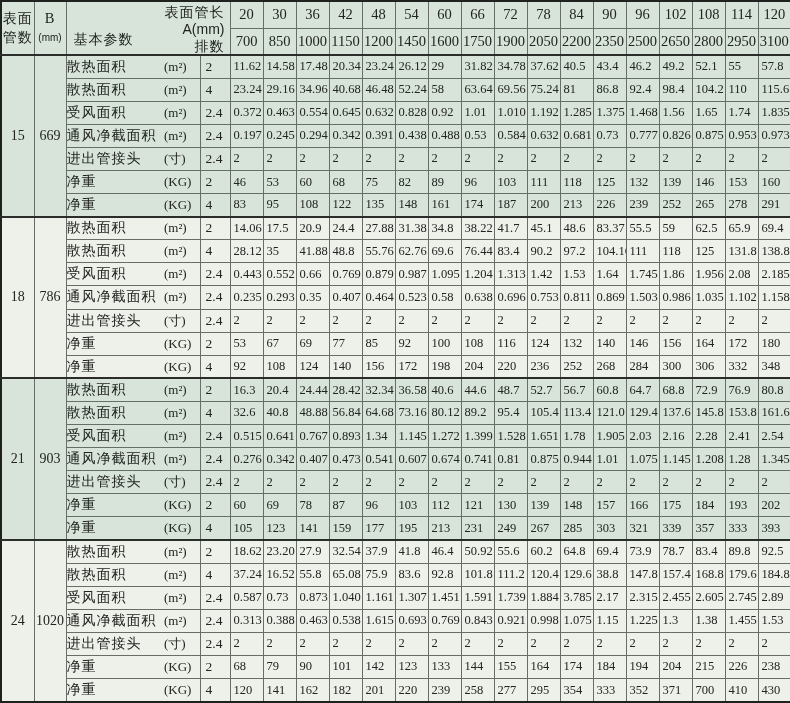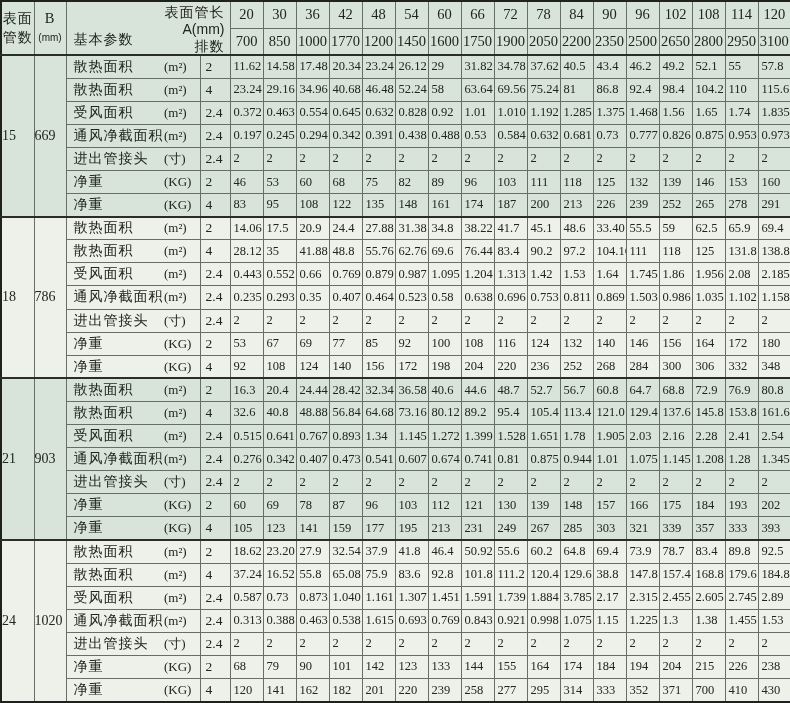--- a/index.html
+++ b/index.html
@@ -26,23 +26,23 @@
   thead th{background:#d8e4da;}
   
   tr.group-start td{border-top:2px solid #2a2d2a;}
   .hb{border-bottom:2px solid #2a2d2a !important;}
   
   .head-stack{text-align:center;vertical-align:middle;line-height:19px;}
   .combo-head{position:relative;vertical-align:top;}
   .combo-head .basic{position:absolute;left:7px;bottom:5px;}
   .combo-head .lenlab{position:absolute;right:5px;top:2px;text-align:right;line-height:17px;font-size:14px;}
   
-  .gcell{text-align:left;vertical-align:middle;font-size:14px;margin-top:22px;}
+  .gcell{text-align:center;vertical-align:middle;font-size:14px;margin-top:22px;}
   
-  td.plabel{border-right:none;text-align:left;padding-left:7px;margin-left:38px;}
+  td.plabel{border-right:none;text-align:left;margin-left:38px;}
   td.punit{border-left:none;text-align:left;padding-left:2px;letter-spacing:0;}
   td.pcount{text-align:left;padding-left:5px;font-size:13.5px;}
   
   td.dcell{text-align:left;padding-left:3px;}
   thead tr{height:27px;padding-left:32px;}
   tbody tr{height:23px;}
 </style>
 </head>
 <body>
 
@@ -104,21 +104,21 @@
         <th class="hnum">96</th>
         <th class="hnum">102</th>
         <th class="hnum">108</th>
         <th class="hnum">114</th>
         <th class="hnum">120</th>
       </tr>
     <tr id="hr2">
         <th class="hnum hb">700</th>
         <th class="hnum hb">850</th>
         <th class="hnum hb">1000</th>
-        <th class="hnum hb">1770</th>
+        <th class="hnum hb">1150</th>
         <th class="hnum hb">1200</th>
         <th class="hnum hb">1450</th>
         <th class="hnum hb">1600</th>
         <th class="hnum hb">1750</th>
         <th class="hnum hb">1900</th>
         <th class="hnum hb">2050</th>
         <th class="hnum hb">2200</th>
         <th class="hnum hb">2350</th>
         <th class="hnum hb">2500</th>
         <th class="hnum hb">2650</th>
@@ -294,21 +294,21 @@
         <td class="dcell num">17.5</td>
         <td class="dcell num">20.9</td>
         <td class="dcell num">24.4</td>
         <td class="dcell num">27.88</td>
         <td class="dcell num">31.38</td>
         <td class="dcell num">34.8</td>
         <td class="dcell num">38.22</td>
         <td class="dcell num">41.7</td>
         <td class="dcell num">45.1</td>
         <td class="dcell num">48.6</td>
-        <td class="dcell num">33.40</td>
+        <td class="dcell num">83.37</td>
         <td class="dcell num">55.5</td>
         <td class="dcell num">59</td>
         <td class="dcell num">62.5</td>
         <td class="dcell num">65.9</td>
         <td class="dcell num">69.4</td>
       </tr>
       <tr class="tint-b">
         <td class="plabel cjk">散热面积</td>
         <td class="punit num" style="font-size: 13px;">(m²)</td>
         <td class="pcount num">4</td>
@@ -737,21 +737,21 @@
         <td class="dcell num">120</td>
         <td class="dcell num">141</td>
         <td class="dcell num">162</td>
         <td class="dcell num">182</td>
         <td class="dcell num">201</td>
         <td class="dcell num">220</td>
         <td class="dcell num">239</td>
         <td class="dcell num">258</td>
         <td class="dcell num">277</td>
         <td class="dcell num">295</td>
-        <td class="dcell num">314</td>
+        <td class="dcell num">354</td>
         <td class="dcell num">333</td>
         <td class="dcell num">352</td>
         <td class="dcell num">371</td>
         <td class="dcell num">700</td>
         <td class="dcell num">410</td>
         <td class="dcell num">430</td>
       </tr>
     </tbody>
 </table>
 

